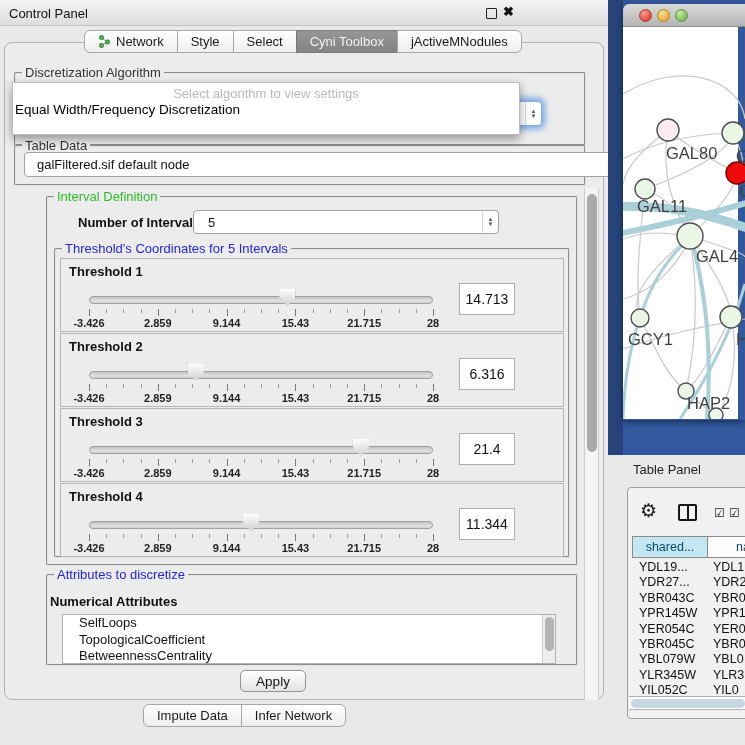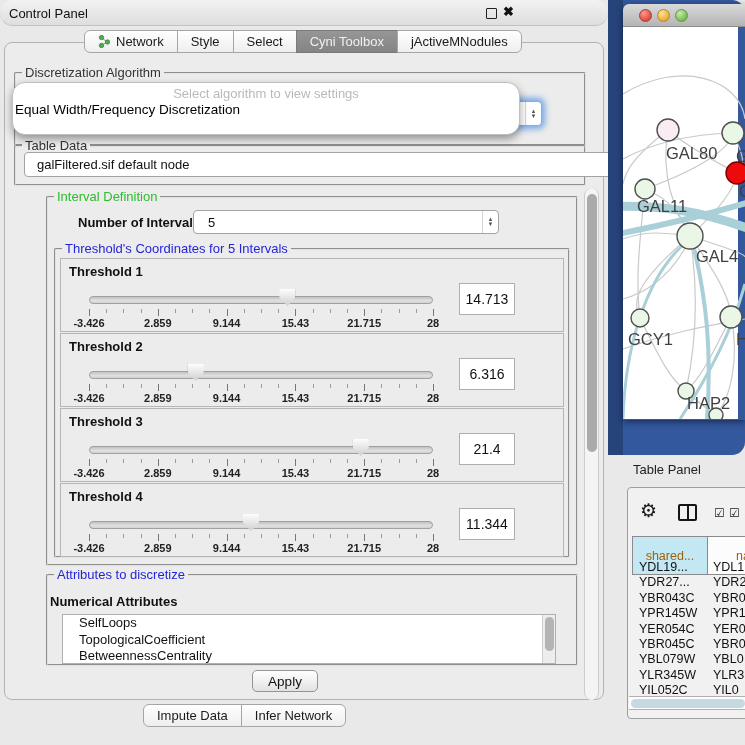--- a/index.html
+++ b/index.html
@@ -4,21 +4,21 @@
 <style>
   * { margin:0; padding:0; box-sizing:border-box; }
   html,body { width:745px; height:745px; }
   body {
     font-family:"Liberation Sans", sans-serif;
     background:#e9e9e9;
     position:relative;
     overflow:hidden;
     color:#1a1a1a;
   }
-  .abs { position:absolute;border-radius:13px; }
+  .abs { position:absolute; }
 
   
   .cp-titlebar {
     left:0; top:0; width:608px; height:26px;
     background:linear-gradient(#f2f2f2,#dedede);
     border-bottom:1px solid #c2c2c2;
   }
   .cp-title { position:absolute; left:9px; top:6px; font-size:13px; color:#111; }
   .float-icon {
     position:absolute; left:486px; top:8px; width:11px; height:11px;
@@ -125,21 +125,21 @@
     background:#ffffff; border:1px solid #b0b0b0; overflow:hidden;
   }
   .list-item { font-size:13px; color:#111; padding-left:16px; line-height:16.5px; white-space:nowrap; }
   .list-vscroll {
     position:absolute; right:0; top:0; width:13px; height:100%;
     background:#ededed; border-left:1px solid #cfcfcf;
   }
   .list-vthumb { position:absolute; left:2px; top:2px; width:9px; height:34px; background:#b4b4b4; border-radius:5px; }
 
   .apply-btn {
-    position:absolute; left:252px; top:670px; width:66px; height:22px;
+    position:absolute; left:240px; top:670px; width:66px; height:22px;
     background:linear-gradient(#ffffff,#e2e2e2); border:1px solid #949494;
     border-radius:5px; font-size:13.5px; color:#111;
     display:flex; align-items:center; justify-content:center;
   }
 
   
   .main-vscroll {
     left:584px; top:188px; width:15px; height:512px;
     background:#f4f4f4; border-left:1px solid #cccccc; border-right:1px solid #cccccc;
   }
@@ -170,21 +170,21 @@
     position:absolute; left:19px; top:32px; width:120px; height:232px;
     background:#f1f1f1; border:1px solid #9e9e9e; border-radius:4px 0 0 4px;
     overflow:hidden;
   }
   .gear { position:absolute; left:12px; top:13px; font-size:19px; color:#1a1a1a; line-height:19px; }
   .split-icon { position:absolute; left:50px; top:16px; width:19px; height:17px; border:2px solid #151515; border-radius:2px; }
   .split-icon div { position:absolute; left:50%; top:0; width:2px; height:100%; background:#151515; transform:translateX(-50%); }
   .cbx { position:absolute; top:19px; font-size:12px; color:#222; line-height:12px; }
   .tp-header { position:absolute; top:48px; left:4px; display:flex; }
   .th-cell {
-    height:39px; border:1px solid #8a8a8a; font-size:12.5px; color:#a16207;
+    height:22px; border:1px solid #8a8a8a; font-size:12.5px; color:#0c4a6e;
     display:flex; align-items:center; white-space:nowrap; overflow:hidden;
   }
   .th-shared { width:76px; background:#c3e7f3; justify-content:center; }
   .th-name { width:62px; background:#fcfcfc; padding-left:28px; margin-left:-1px; }
   .tp-rows { position:absolute; top:72px; left:4px; width:132px; height:136px; overflow:hidden; }
   .tp-row { display:flex; height:15.4px; font-size:12.5px; color:#111; }
   .tp-c1 { width:72px; padding-left:7px; white-space:nowrap; overflow:hidden; }
   .tp-c2 { width:60px; padding-left:9px; white-space:nowrap; overflow:hidden; }
   .tp-hscroll {
     position:absolute; left:1px; top:208px; width:118px; height:14px;

